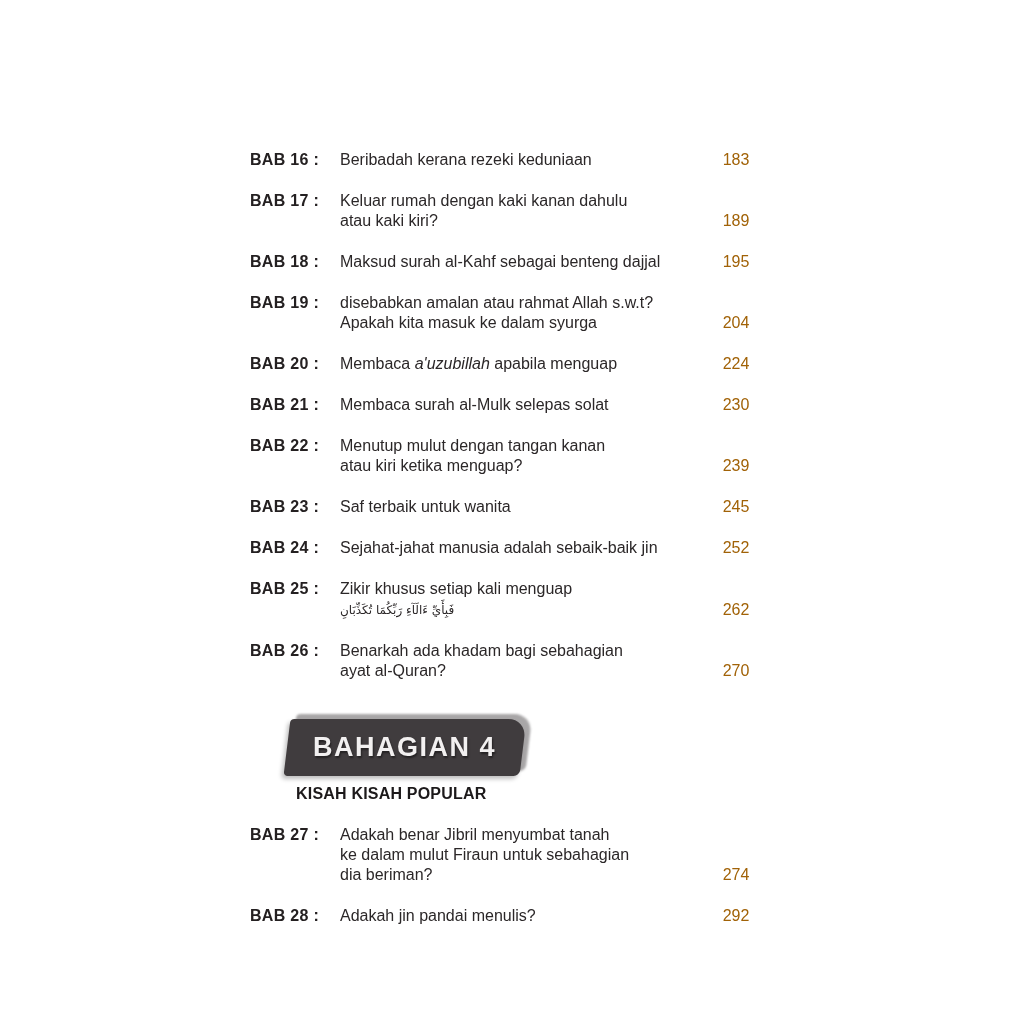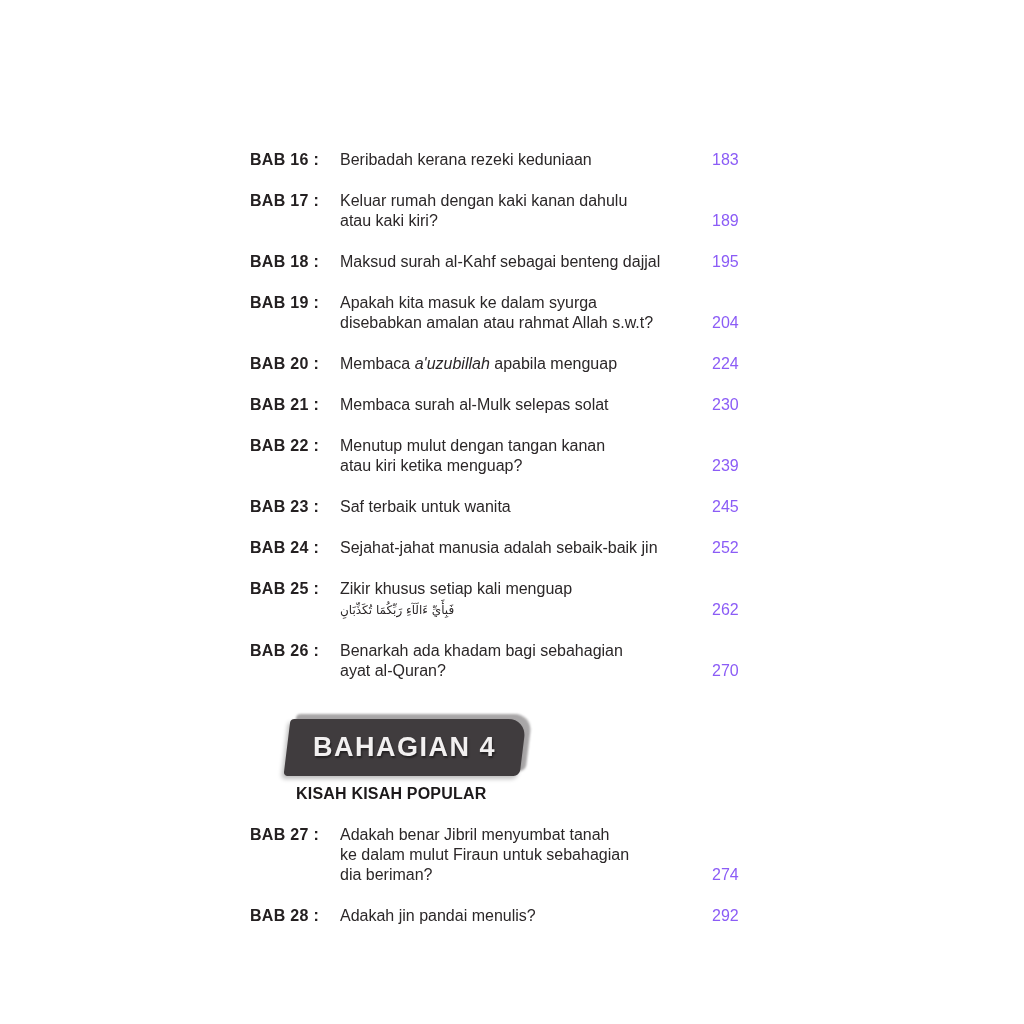--- a/index.html
+++ b/index.html
@@ -32,23 +32,23 @@
     width: 90px;
     font-weight: 700;
     letter-spacing: 0.3px;
     color: #242021;
   }
   .entry-title { flex: 1; min-width: 0; }
   .title-line { white-space: nowrap; }
   .entry-page {
     flex: none;
     width: 48px;
-    text-align: left;
+    text-align: center;
     align-self: flex-end;
-    color: #8b5cf6;
+    color: #a16207;
   }
   .seg-italic { font-style: italic; }
   .seg-arabic {
     font-family: "DejaVu Sans", sans-serif;
     font-size: 12px;
     letter-spacing: 0.5px;
   }
   .section-header { margin: 38px 0 22px 0; }
   .banner-wrap {
     position: relative;
@@ -112,22 +112,22 @@
         <div class="toc-entry">
     <div class="entry-label">BAB 18 :</div>
     <div class="entry-title">
             <div class="title-line"><span>Maksud surah al-Kahf sebagai benteng dajjal</span></div>
           </div>
     <div class="entry-page">195</div>
   </div>
         <div class="toc-entry">
     <div class="entry-label">BAB 19 :</div>
     <div class="entry-title">
+            <div class="title-line"><span>disebabkan amalan atau rahmat Allah s.w.t?</span></div>
             <div class="title-line"><span>Apakah kita masuk ke dalam syurga</span></div>
-            <div class="title-line"><span>disebabkan amalan atau rahmat Allah s.w.t?</span></div>
           </div>
     <div class="entry-page">204</div>
   </div>
         <div class="toc-entry">
     <div class="entry-label">BAB 20 :</div>
     <div class="entry-title">
             <div class="title-line"><span>Membaca </span><span class="seg-italic">a'uzubillah</span><span> apabila menguap</span></div>
           </div>
     <div class="entry-page">224</div>
   </div>

